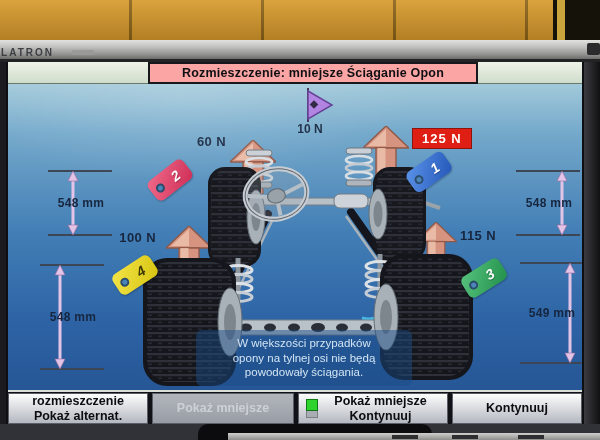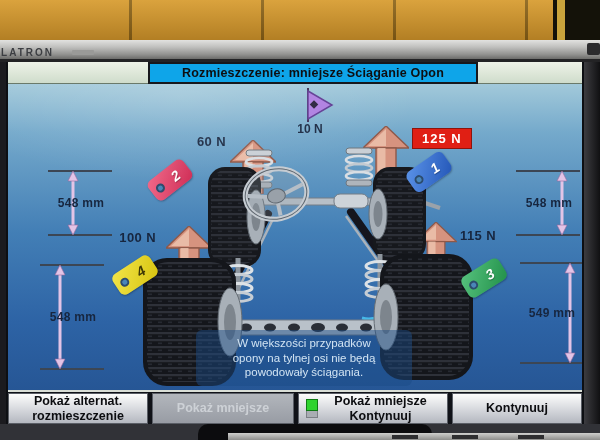--- a/index.html
+++ b/index.html
@@ -31,21 +31,21 @@
     border-radius:10px 10px 0 0;}
   .bezel-strip{position:absolute;left:228px;top:433px;width:372px;height:7px;
     background:linear-gradient(180deg,#cfcfcd,#8e8e8c);}
   .bezel-btn{position:absolute;top:435px;width:26px;height:4px;background:#2e2e30;}
 
   
   .screen{position:absolute;left:6px;top:62px;width:578px;height:362px;background:#2a5f9f;
     overflow:hidden;border-left:2px solid #0d0f13;border-right:2px solid #0d0f13;}
   .screen-top{position:absolute;left:0;top:0;width:100%;height:22px;
     background:linear-gradient(180deg,#eef3e8,#cfdccb);border-bottom:1px solid #6a7a6a;}
-  .title-box{position:absolute;left:140px;top:0px;width:330px;height:22px;background:#0ea5e9;
+  .title-box{position:absolute;left:140px;top:0px;width:330px;height:22px;background:#fca5a5;
     border:2px solid #17181c;display:flex;align-items:center;justify-content:center;
     font-size:12.5px;font-weight:bold;color:#0e0f12;letter-spacing:.2px;}
   .blue{position:absolute;left:0;top:22px;width:100%;height:306px;
     background:linear-gradient(180deg,#a2c9da 0%,#74a9cb 16%,#437fb6 48%,#2d63a5 78%,#265695 100%);}
   .glare{position:absolute;left:0;top:22px;width:100%;height:306px;pointer-events:none;
     background:radial-gradient(ellipse 340px 120px at 30% 4%, rgba(255,255,255,.16), rgba(255,255,255,0) 70%);}
 
   
   .measure{position:absolute;}
   .measure .tick{position:absolute;left:0;width:100%;height:0;border-top:2px solid #3c4654;}
@@ -330,22 +330,22 @@
       <span>W większości przypadków</span>
       <span>opony na tylnej osi nie będą</span>
       <span>powodowały ściągania.</span>
     </div>
 
     <div class="glare"></div>
 
     <div class="btnbar">
       <div class="btn btn-1">
         <span>
+          <span class="two">rozmieszczenie</span>
           <span class="two">Pokaż alternat.</span>
-          <span class="two">rozmieszczenie</span>
         </span>
       </div>
       <div class="btn btn-2 disabled">
         <span>
           <span class="two">Pokaż mniejsze</span>
         </span>
       </div>
       <div class="btn btn-3">
         <span class="indicator">
           <span class="ind-green"></span>

